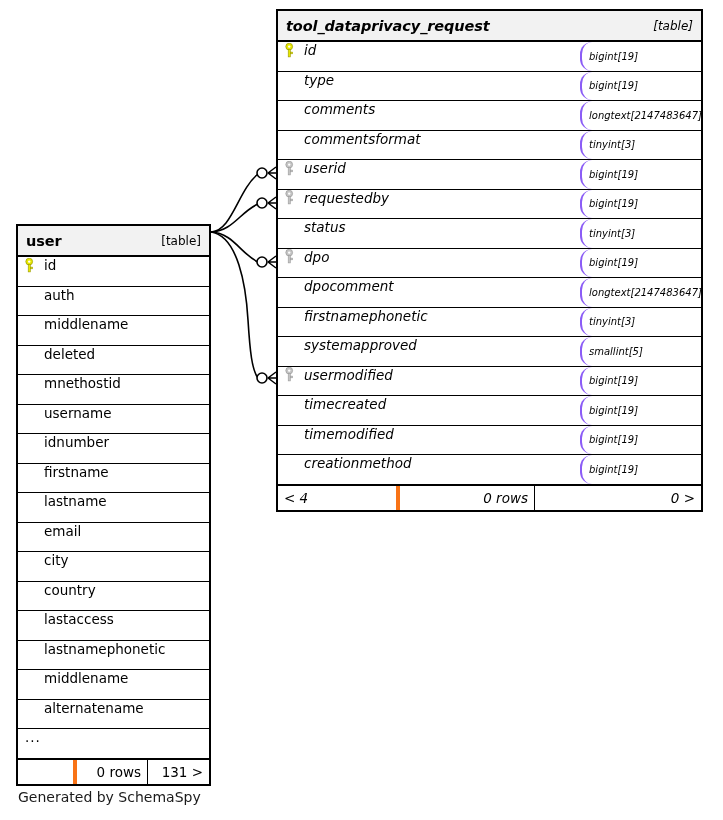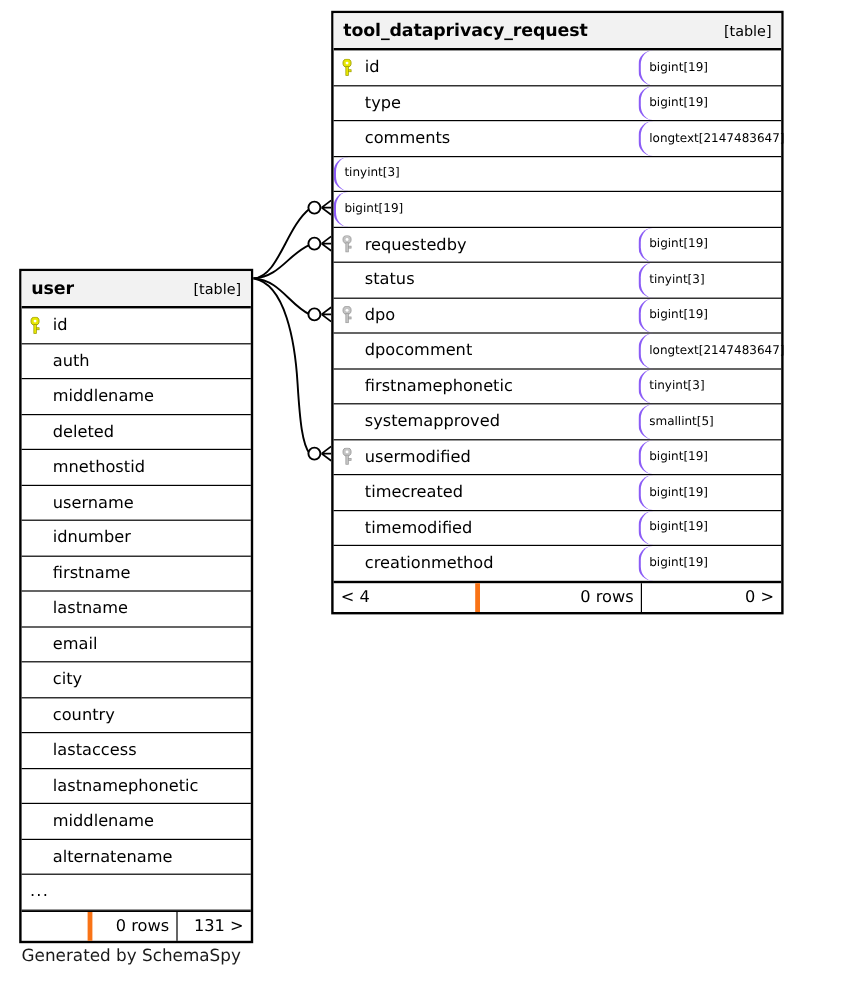--- a/index.html
+++ b/index.html
@@ -48,21 +48,22 @@
   .entity-tag {
     font-size: 12px;
     white-space: nowrap;
   }
 
   .row {
     display: flex;
     box-sizing: border-box;
     border-bottom: 1px solid #000000;
     height: 29.5px;
-    align-items: center;
+    align-items: flex-start;
+    gap: 48px;
   }
   .row:last-of-type { border-bottom: none; }
 
   .cell-name {
     display: flex;
     align-items: center;
     box-sizing: border-box;
     padding-left: 7px;
     font-size: 13.5px;
     white-space: nowrap;
@@ -124,21 +125,22 @@
     left: 16px;
     top: 184px;
     width: 195px;
     margin-top: 40px;
   }
   #entity-user .cell-name { width: 100%; }
 
   #entity-tool {
     left: 276px;
     top: 9px;
-    width: 377px;
+    width: 427px;
+    font-style: italic;
   }
   #entity-tool .cell-name { width: 254px; }
 
   
   .connectors {
     position: absolute;
     left: 0; top: 0;
     width: 723px;
     height: 820px;
     z-index: 1;
@@ -226,24 +228,39 @@
 
     <div class="row">
       <div class="cell-name">
         <span class="keyslot"></span>
         <span class="colname">comments</span>
       </div>
       <div class="cell-type">longtext[2147483647]</div>
     </div>
 
     <div class="row">
+      <div class="cell-name">
+        <span class="keyslot"></span>
+        <span class="colname">commentsformat</span>
+      </div>
       <div class="cell-type">tinyint[3]</div>
     </div>
 
     <div class="row">
+      <div class="cell-name">
+        <span class="keyslot">
+          <svg width="11" height="15" viewBox="0 0 11 15">
+            <circle cx="4.2" cy="3.6" r="3.4" fill="#c4c4c4" stroke="#9b9b9b" stroke-width="0.7"></circle>
+            <circle cx="4.2" cy="3.6" r="1.2" fill="#ffffff"></circle>
+            <rect x="3.2" y="6.3" width="2.1" height="7.6" fill="#c4c4c4" stroke="#9b9b9b" stroke-width="0.6"></rect>
+            <rect x="5.3" y="9.1" width="2.3" height="1.7" fill="#c4c4c4" stroke="#9b9b9b" stroke-width="0.6"></rect>
+          </svg>
+        </span>
+        <span class="colname">userid</span>
+      </div>
       <div class="cell-type">bigint[19]</div>
     </div>
 
     <div class="row">
       <div class="cell-name">
         <span class="keyslot">
           <svg width="11" height="15" viewBox="0 0 11 15">
             <circle cx="4.2" cy="3.6" r="3.4" fill="#c4c4c4" stroke="#9b9b9b" stroke-width="0.7"></circle>
             <circle cx="4.2" cy="3.6" r="1.2" fill="#ffffff"></circle>
             <rect x="3.2" y="6.3" width="2.1" height="7.6" fill="#c4c4c4" stroke="#9b9b9b" stroke-width="0.6"></rect>

